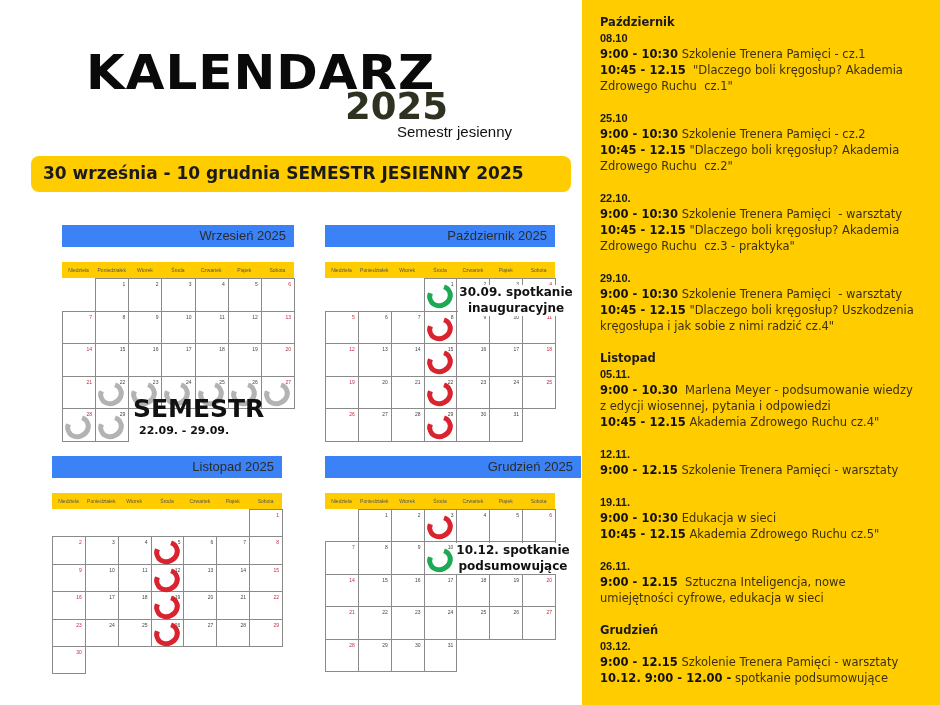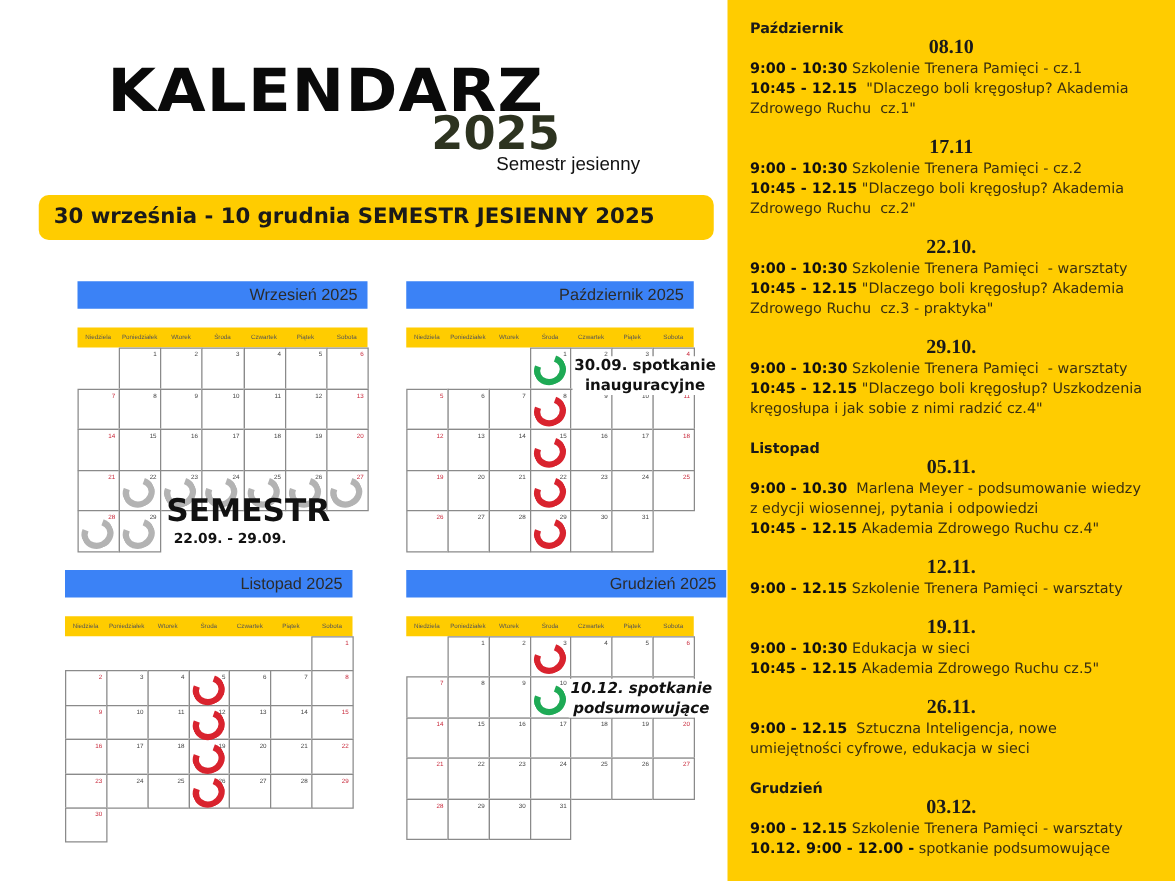--- a/index.html
+++ b/index.html
@@ -16,21 +16,21 @@
   .cal-days span { flex: 1; font-size: 5px; text-align: center; color: #555; line-height: 16px; font-family: "Liberation Sans", sans-serif; }
   .cell { position: absolute; border: 1px solid #8a8a8a; background: #fff; }
   .cell .num { position: absolute; right: 3px; top: 2px; font-size: 5px; color: #444; font-family: "Liberation Sans", sans-serif; }
   .cell .num.we { color: #c8283a; }
   .circle { position: absolute; width: 26px; height: 24px; border-radius: 50%; border: 5px solid; border-top-color: transparent !important; transform: rotate(-25deg); }
   .circle.red { border-color: #d9232e; }
   .circle.green { border-color: #1eaa55; }
   .circle.gray { border-color: #b3b3b3; }
   .note { position: absolute; font-family: "DejaVu Sans", sans-serif; font-weight: bold; color: #111; text-align: center; background: #fff; line-height: 1.3; }
   .r-month { font-weight: bold; font-size: 11.5px; color: #1a1a1a; line-height: 16px; font-family: "DejaVu Sans", sans-serif; }
-  .r-date { font-weight: bold; font-size: 16px; color: #1a1a1a; line-height: 16px; font-family: Liberation Serif, serif; text-align: center; }
+  .r-date { font-weight: bold; font-size: 11px; color: #1a1a1a; line-height: 16px; font-family: Liberation Sans, sans-serif; }
   .r-line { font-size: 11.5px; color: #3a2f10; line-height: 16px; font-family: "DejaVu Sans", sans-serif; }
   .r-line b { color: #111; }
   .r-gap { height: 16px; }
 </style>
 </head>
 <body>
 
 <div class="left">
   <div class="title">KALENDARZ</div>
   <div class="year">2025</div>
@@ -467,34 +467,34 @@
         </div>
         <div class="circle red" style="left: 101.571px; top: 59.2px;"></div>
         <div class="circle green" style="left: 101.571px; top: 91.6px;"></div>
       </div>
       <div class="note" style="left: 133px; top: 393px; font-size: 25px; background: transparent;">SEMESTR</div>
       <div class="note" style="left: 139px; top: 424px; font-size: 11px; background: transparent;">22.09. - 29.09.</div>
       <div class="note" style="left: 458px; top: 285px; font-size: 12px; width: 116px;">
         <div>30.09. spotkanie</div>
         <div>inauguracyjne</div>
       </div>
-      <div class="note" style="left: 455px; top: 543px; font-size: 12px; width: 116px; font-style: italic;">
+      <div class="note" style="left: 455px; top: 543px; font-size: 12px; width: 116px;">
         <div>10.12. spotkanie</div>
         <div>podsumowujące</div>
       </div>
     </div>
 </div>
 
 <div class="right" id="schedule">
     <div class="r-month">Październik</div>
     <div class="r-date">08.10</div>
     <div class="r-line"><b>9:00 - 10:30</b><span style="white-space: pre-wrap;"> Szkolenie Trenera Pamięci - cz.1</span></div>
     <div class="r-line"><b>10:45 - 12.15</b><span style="white-space: pre-wrap;">  "Dlaczego boli kręgosłup? Akademia Zdrowego Ruchu  cz.1"</span></div>
     <div class="r-gap"></div>
-    <div class="r-date">17.11</div>
+    <div class="r-date">25.10</div>
     <div class="r-line"><b>9:00 - 10:30</b><span style="white-space: pre-wrap;"> Szkolenie Trenera Pamięci - cz.2</span></div>
     <div class="r-line"><b>10:45 - 12.15</b><span style="white-space: pre-wrap;"> "Dlaczego boli kręgosłup? Akademia Zdrowego Ruchu  cz.2"</span></div>
     <div class="r-gap"></div>
     <div class="r-date">22.10.</div>
     <div class="r-line"><b>9:00 - 10:30</b><span style="white-space: pre-wrap;"> Szkolenie Trenera Pamięci  - warsztaty</span></div>
     <div class="r-line"><b>10:45 - 12.15</b><span style="white-space: pre-wrap;"> "Dlaczego boli kręgosłup? Akademia Zdrowego Ruchu  cz.3 - praktyka"</span></div>
     <div class="r-gap"></div>
     <div class="r-date">29.10.</div>
     <div class="r-line"><b>9:00 - 10:30</b><span style="white-space: pre-wrap;"> Szkolenie Trenera Pamięci  - warsztaty</span></div>
     <div class="r-line"><b>10:45 - 12.15</b><span style="white-space: pre-wrap;"> "Dlaczego boli kręgosłup? Uszkodzenia kręgosłupa i jak sobie z nimi radzić cz.4"</span></div>

